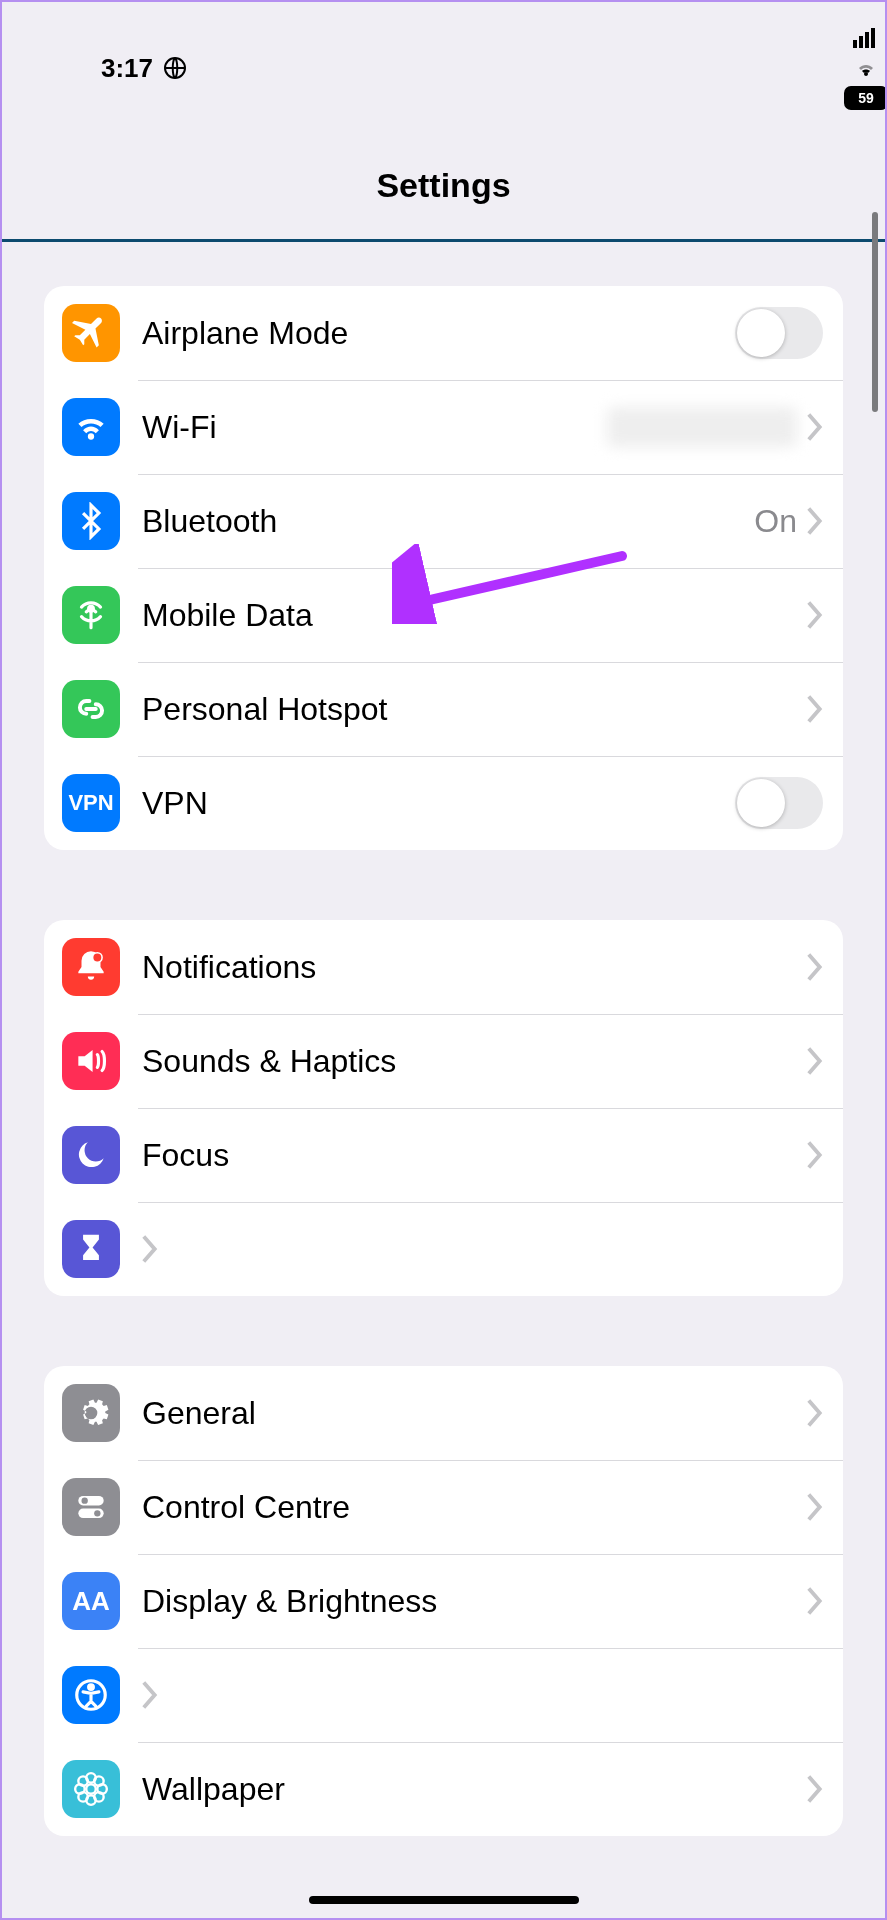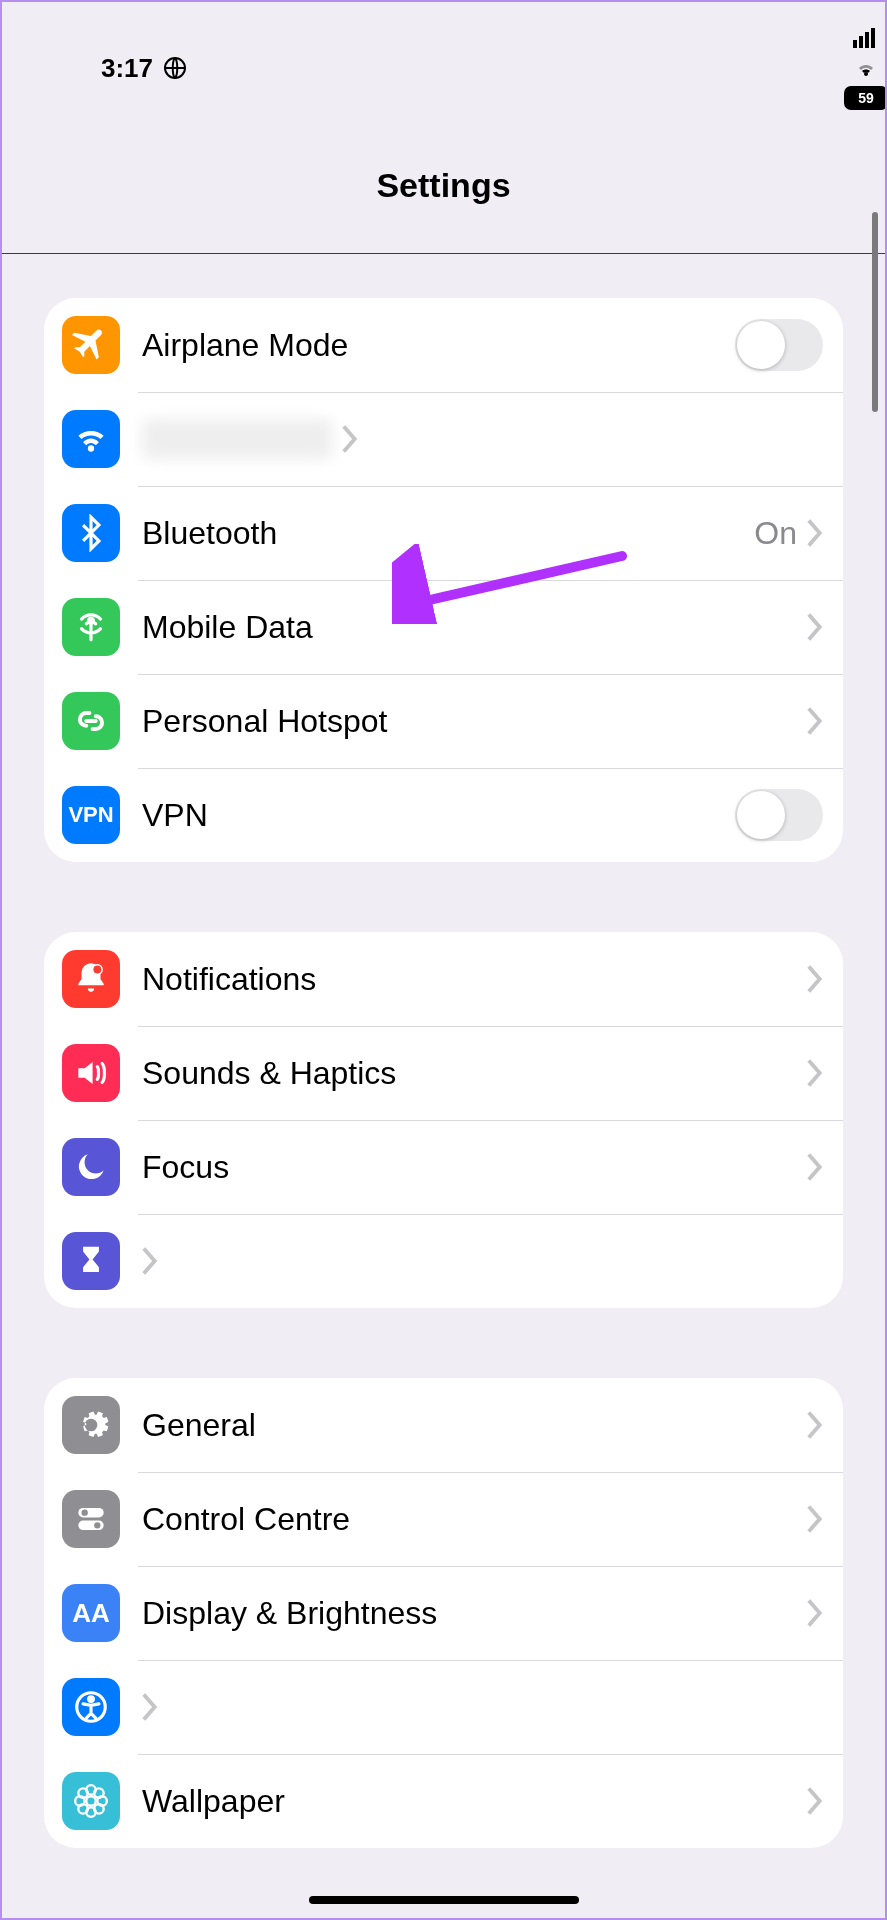--- a/index.html
+++ b/index.html
@@ -37,31 +37,31 @@
     position: relative;
   }
   .battery-box::after{
     content:''; position:absolute; right:-5px; top:7px;
     width:4px; height:10px; background:#888; border-radius:0 3px 3px 0;
   }
 
   .nav-header {
     width: 100%;
     text-align: center;
-    padding: 56px 0 48px 0;
+    padding: 56px 0 34px 0;
     font-size: 34px;
     font-weight: 600;
-    border-bottom: 1px solid #0c4a6e;
+    border-bottom: 3px solid #0c4a6e;
   }
 
   .content { padding: 44px 42px 0 42px; }
 
   .group {
     background:#fff;
-    border-radius: 32px;
+    border-radius: 20px;
     margin-bottom: 70px;
     overflow:hidden;
   }
 
   .row {
     display:flex;
     align-items:center;
     min-height: 94px;
     padding: 0 20px 0 18px;
     position: relative;
@@ -183,20 +183,21 @@
           <div class="knob"></div>
         </div>
     </div>
     <div class="row">
       <div class="row-divider"></div>
       <div class="icon-box" style="background:#007aff">
         <svg viewBox="0 0 24 24" fill="#fff">
             <path d="M12 20a2 2 0 100-4 2 2 0 000 4zM4 10c4-4 12-4 16 0l-2 2c-3-3-9-3-12 0zM7 14c3-3 7-3 10 0l-2 2c-2-2-4-2-6 0z"></path>
           </svg>
       </div>
+      <span class="row-label">Wi-Fi</span>
       <div class="blurred-value"></div>
       <svg class="chevron" viewBox="0 0 10 18" fill="none" stroke="currentColor" stroke-width="2.5">
           <path d="M1 1l7 8-7 8"></path>
         </svg>
     </div>
     <div class="row">
       <div class="row-divider"></div>
       <div class="icon-box" style="background:#007aff">
         <svg viewBox="0 0 24 24" fill="none" stroke="#fff" stroke-width="2">
             <path d="M7 7l10 10-5 5V2l5 5L7 17"></path>

